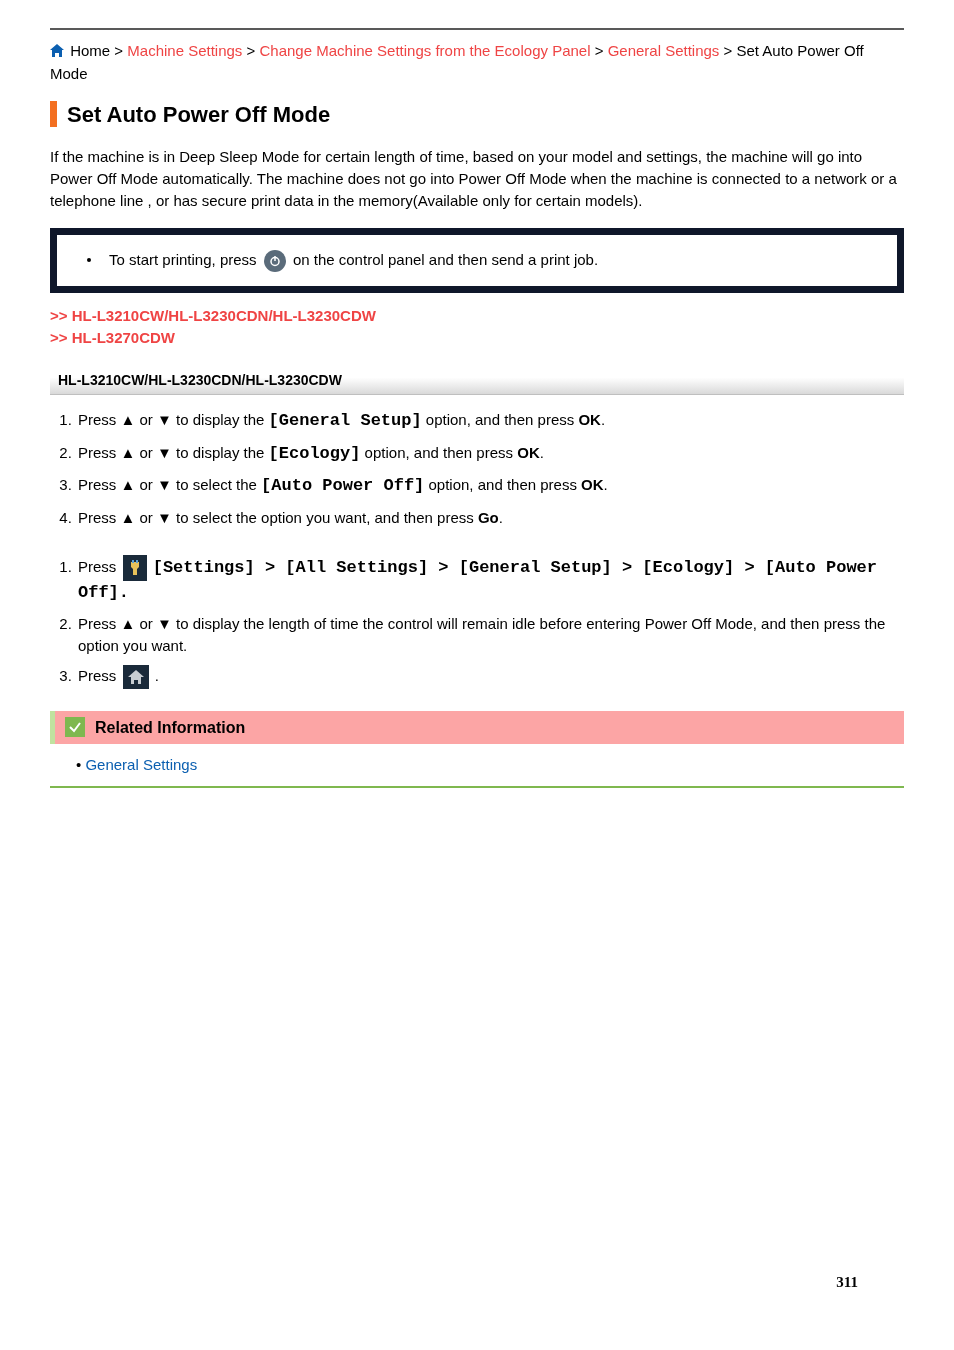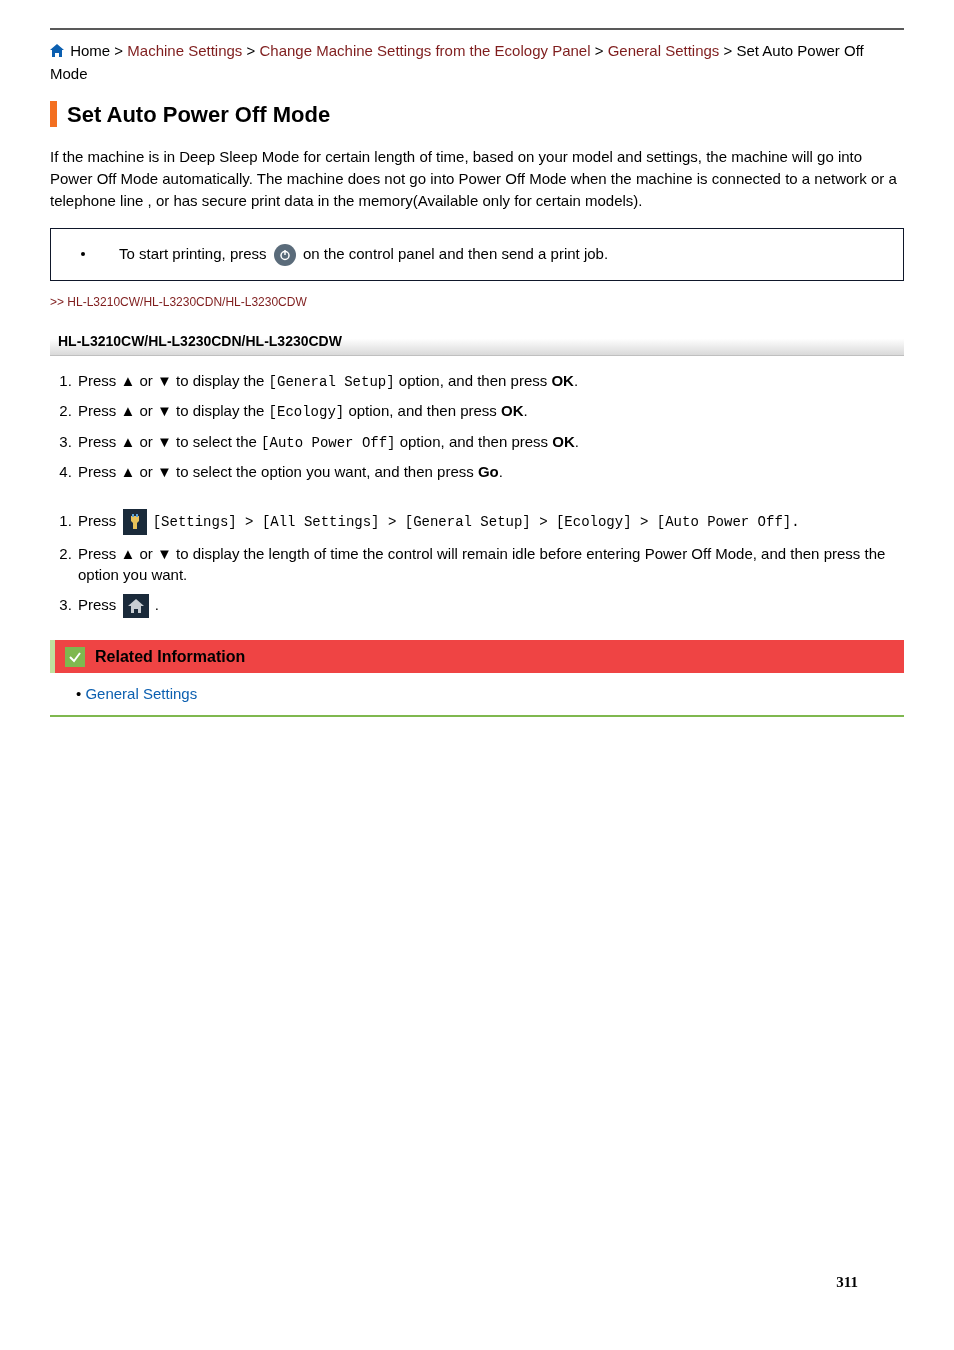--- a/index.html
+++ b/index.html
@@ -9,66 +9,65 @@
     color: #000;
     background: #fff;
     width: 954px;
     margin: 0 auto;
     padding: 28px 50px 40px 50px;
     line-height: 1.45;
   }
   .top-rule { border-top: 2px solid #595959; margin-bottom: 10px; }
   .breadcrumb { font-size: 15px; margin-bottom: 14px; }
   .home-icon { display:inline-block; vertical-align:-1px; margin-right:2px; }
-  a.link { color: #7f1d1d; text-decoration: none; }
+  a.link { color: #ef4444; text-decoration: none; }
   .sep { color:#000; }
   .title-row { display:flex; align-items:center; margin: 8px 0 16px 0; }
   .title-bar { width:7px; height:26px; background:#f36f21; margin-right:10px; }
   .title-text { font-size:22px; font-weight:bold; }
   .intro { margin-bottom:16px; }
   .note-box {
-    border:1px solid #0f172a;
+    border:7px solid #0f172a;
     padding:14px 18px 14px 30px;
     margin:10px 0 12px 0;
     display:flex;
     align-items:center;
-    gap:16px;
   }
   .bullet { display:inline-block; width:4px; height:4px; background:#000; border-radius:50%; margin-right:18px; flex-shrink:0; }
   .power-btn {
     display:inline-flex; align-items:center; justify-content:center;
     width:22px; height:22px; border-radius:50%;
     background:#5a6b7a; color:#fff; vertical-align:middle;
     margin:0 3px;
   }
   .anchor-links { margin: 4px 0 14px 0; }
-  .anchor-links div { color:#0b5fb0; font-size:12px; line-height:1.5; }
+  .anchor-links div { color:#0b5fb0; font-size:15px; line-height:1.5;font-weight:bold; }
   .section-h {
     background: linear-gradient(to bottom, #fff 0%, #fff 45%, #d9d9d9 100%);
     border-bottom:1px solid #bfbfbf;
     font-size:14px; font-weight:bold;
     padding:6px 8px 4px 8px;
     margin: 6px 0 10px 0;
   }
   .pencil-note { display:flex; align-items:flex-start; margin:8px 0 14px 10px; }
   .pencil-icon { color:#5aa637; flex-shrink:0; margin-right:10px; margin-top:2px; }
   .pencil-text { border-top:1px solid #000; border-bottom:1px solid #000; padding:8px 0; flex:1; }
   ol.steps { list-style: decimal; margin: 8px 0 18px 26px; }
   ol.steps li { padding:4px 0 4px 2px; }
-  .mono { font-family: "Courier New", monospace; font-size:14px; }
+  .mono { font-family: "Courier New", monospace; font-size:17px;font-weight:bold; }
   .bold { font-weight:bold; }
   .settings-icon, .home-btn-icon {
     display:inline-flex; align-items:center; justify-content:center;
     width:24px; height:26px; background:#1a2a3a; color:#fff;
     vertical-align:middle; margin:0 2px;
   }
   .home-btn-icon { width:26px; height:24px; }
   .related-box { margin-top:8px; }
   .related-head {
-    background:#ef4444;
+    background:#fca5a5;
     display:flex; align-items:center;
     padding:5px 10px;
     border-left:5px solid #c0e29f;
     font-weight:bold; font-size:16px;
   }
   .check-sq {
     display:inline-flex; align-items:center; justify-content:center;
     width:20px; height:20px; background:#7fb84f; color:#fff;
     margin-right:10px; flex-shrink:0;
   }
@@ -117,20 +116,21 @@
             <circle cx="6" cy="6.5" r="4" stroke="#fff" stroke-width="1.5" fill="none"></circle>
             <line x1="6" y1="1" x2="6" y2="6" stroke="#fff" stroke-width="1.5"></line>
           </svg>
     </span>
     <span> on the control panel and then send a print job.</span>
   </span>
 </div>
 
 <div class="anchor-links">
   <div><a class="link" href="#">&gt;&gt; HL-L3210CW/HL-L3230CDN/HL-L3230CDW</a></div>
+  <div><a class="link" href="#">&gt;&gt; HL-L3270CDW</a></div>
 </div>
 
 <div class="section-h">HL-L3210CW/HL-L3230CDN/HL-L3230CDW</div>
 
 
 <ol class="steps">
   <li><span>Press ▲ or ▼ to display the </span><span class="mono">[General Setup]</span><span> option, and then press </span><span class="bold">OK</span><span>.</span></li>
   <li><span>Press ▲ or ▼ to display the </span><span class="mono">[Ecology]</span><span> option, and then press </span><span class="bold">OK</span><span>.</span></li>
   <li><span>Press ▲ or ▼ to select the </span><span class="mono">[Auto Power Off]</span><span> option, and then press </span><span class="bold">OK</span><span>.</span></li>
   <li><span>Press ▲ or ▼ to select the option you want, and then press </span><span class="bold">Go</span><span>.</span></li>

